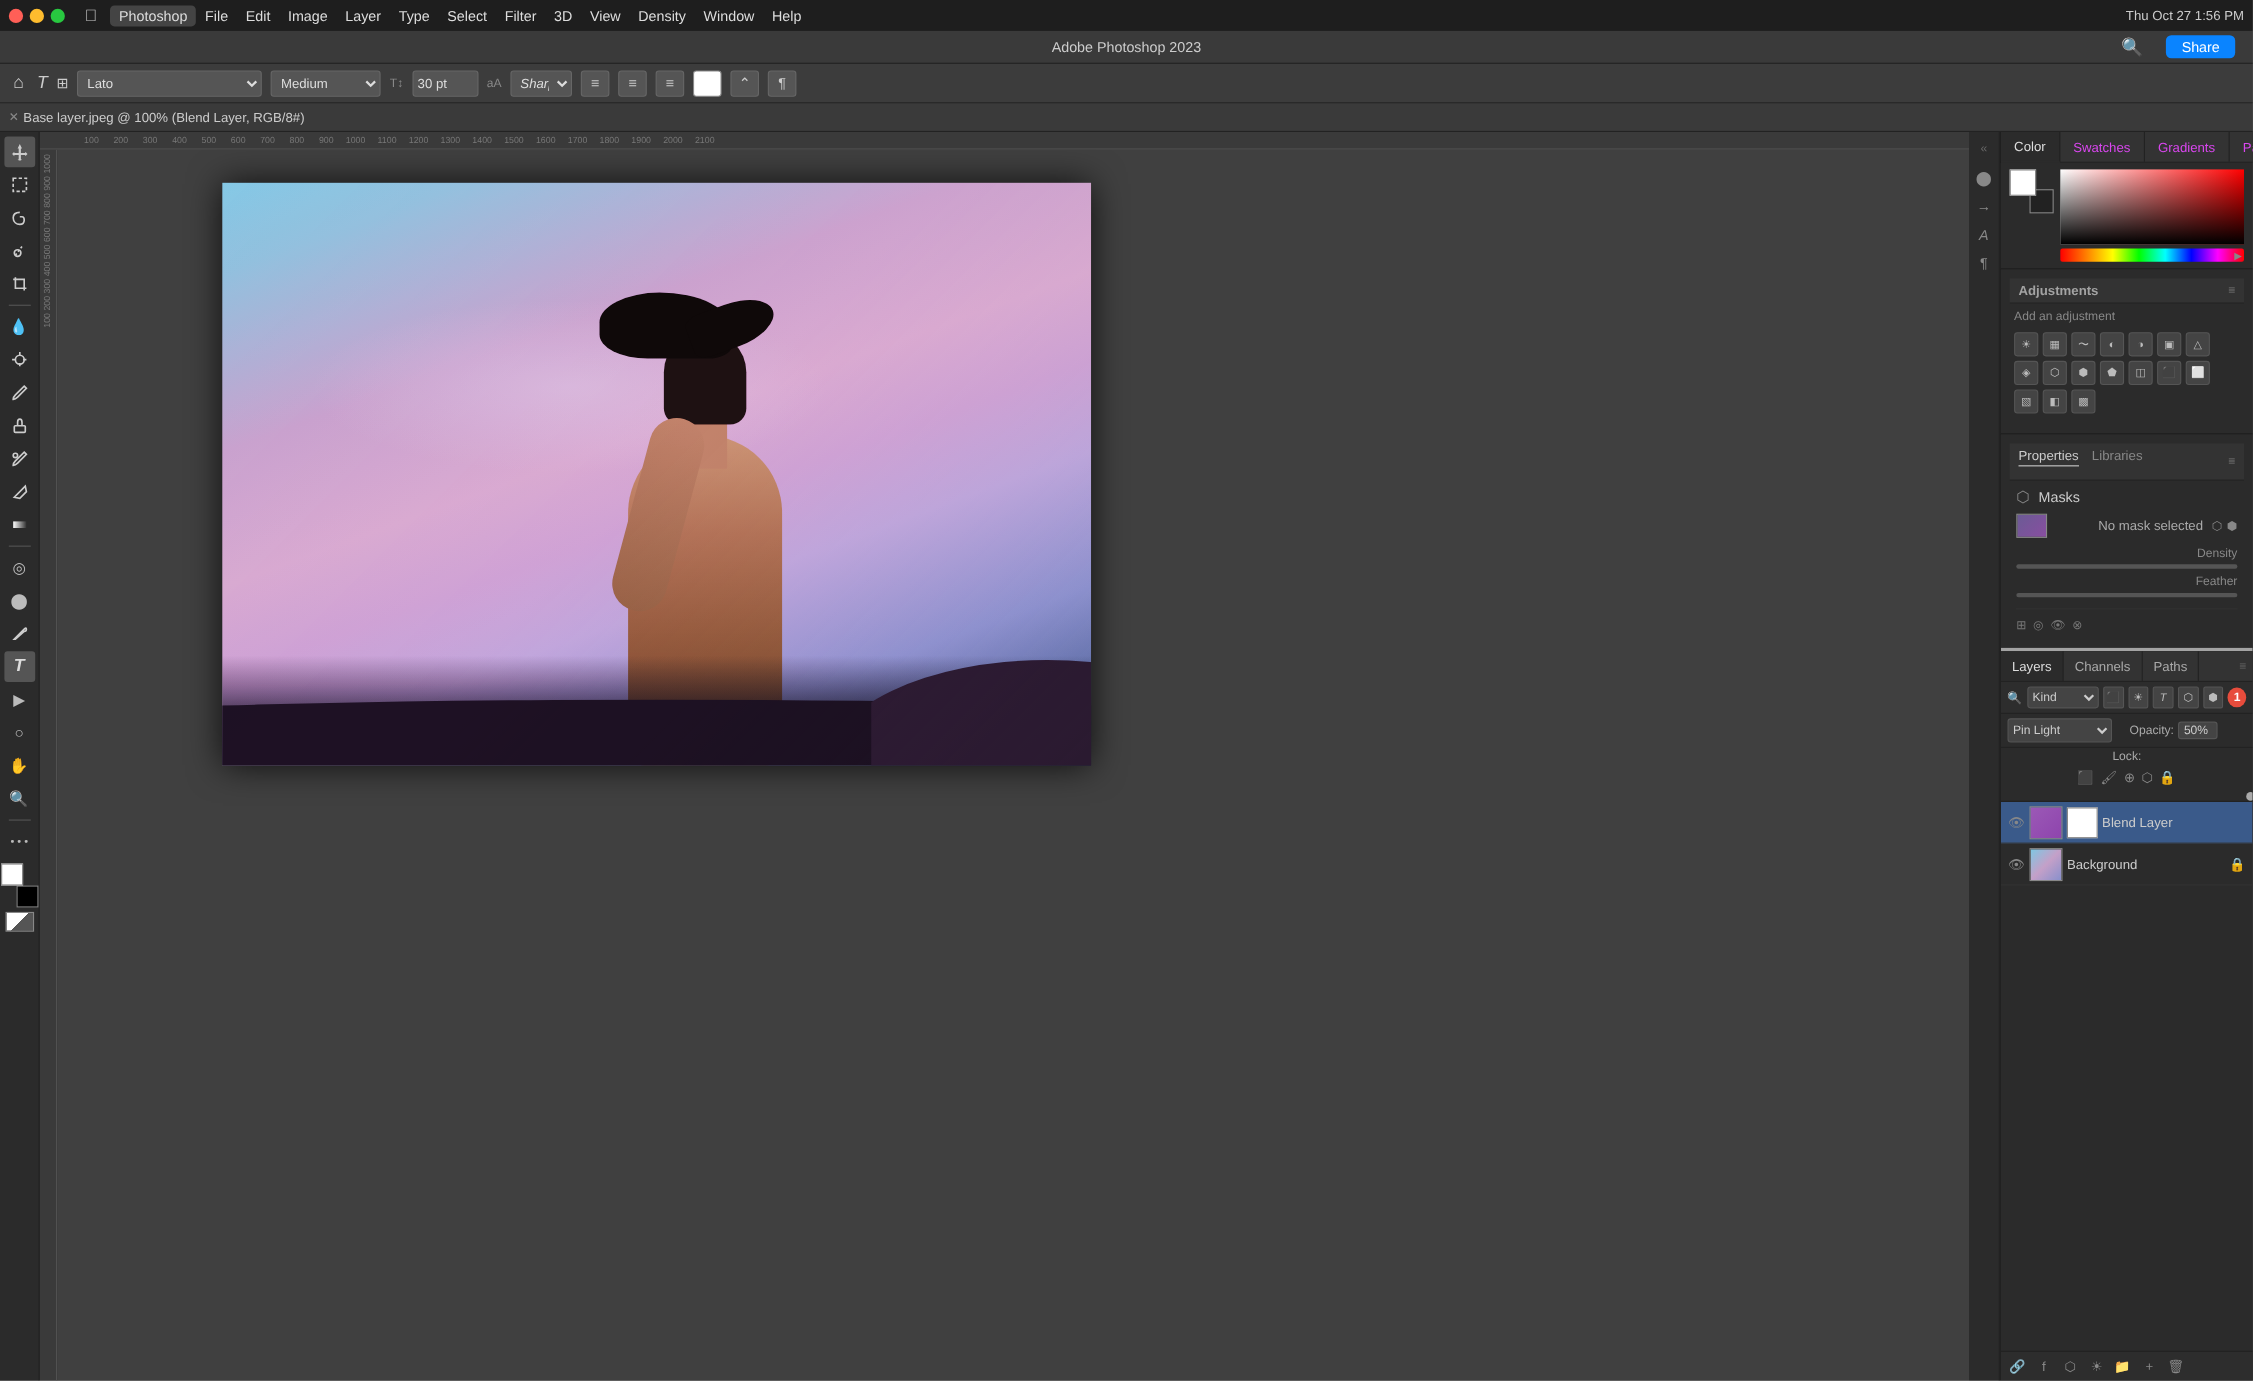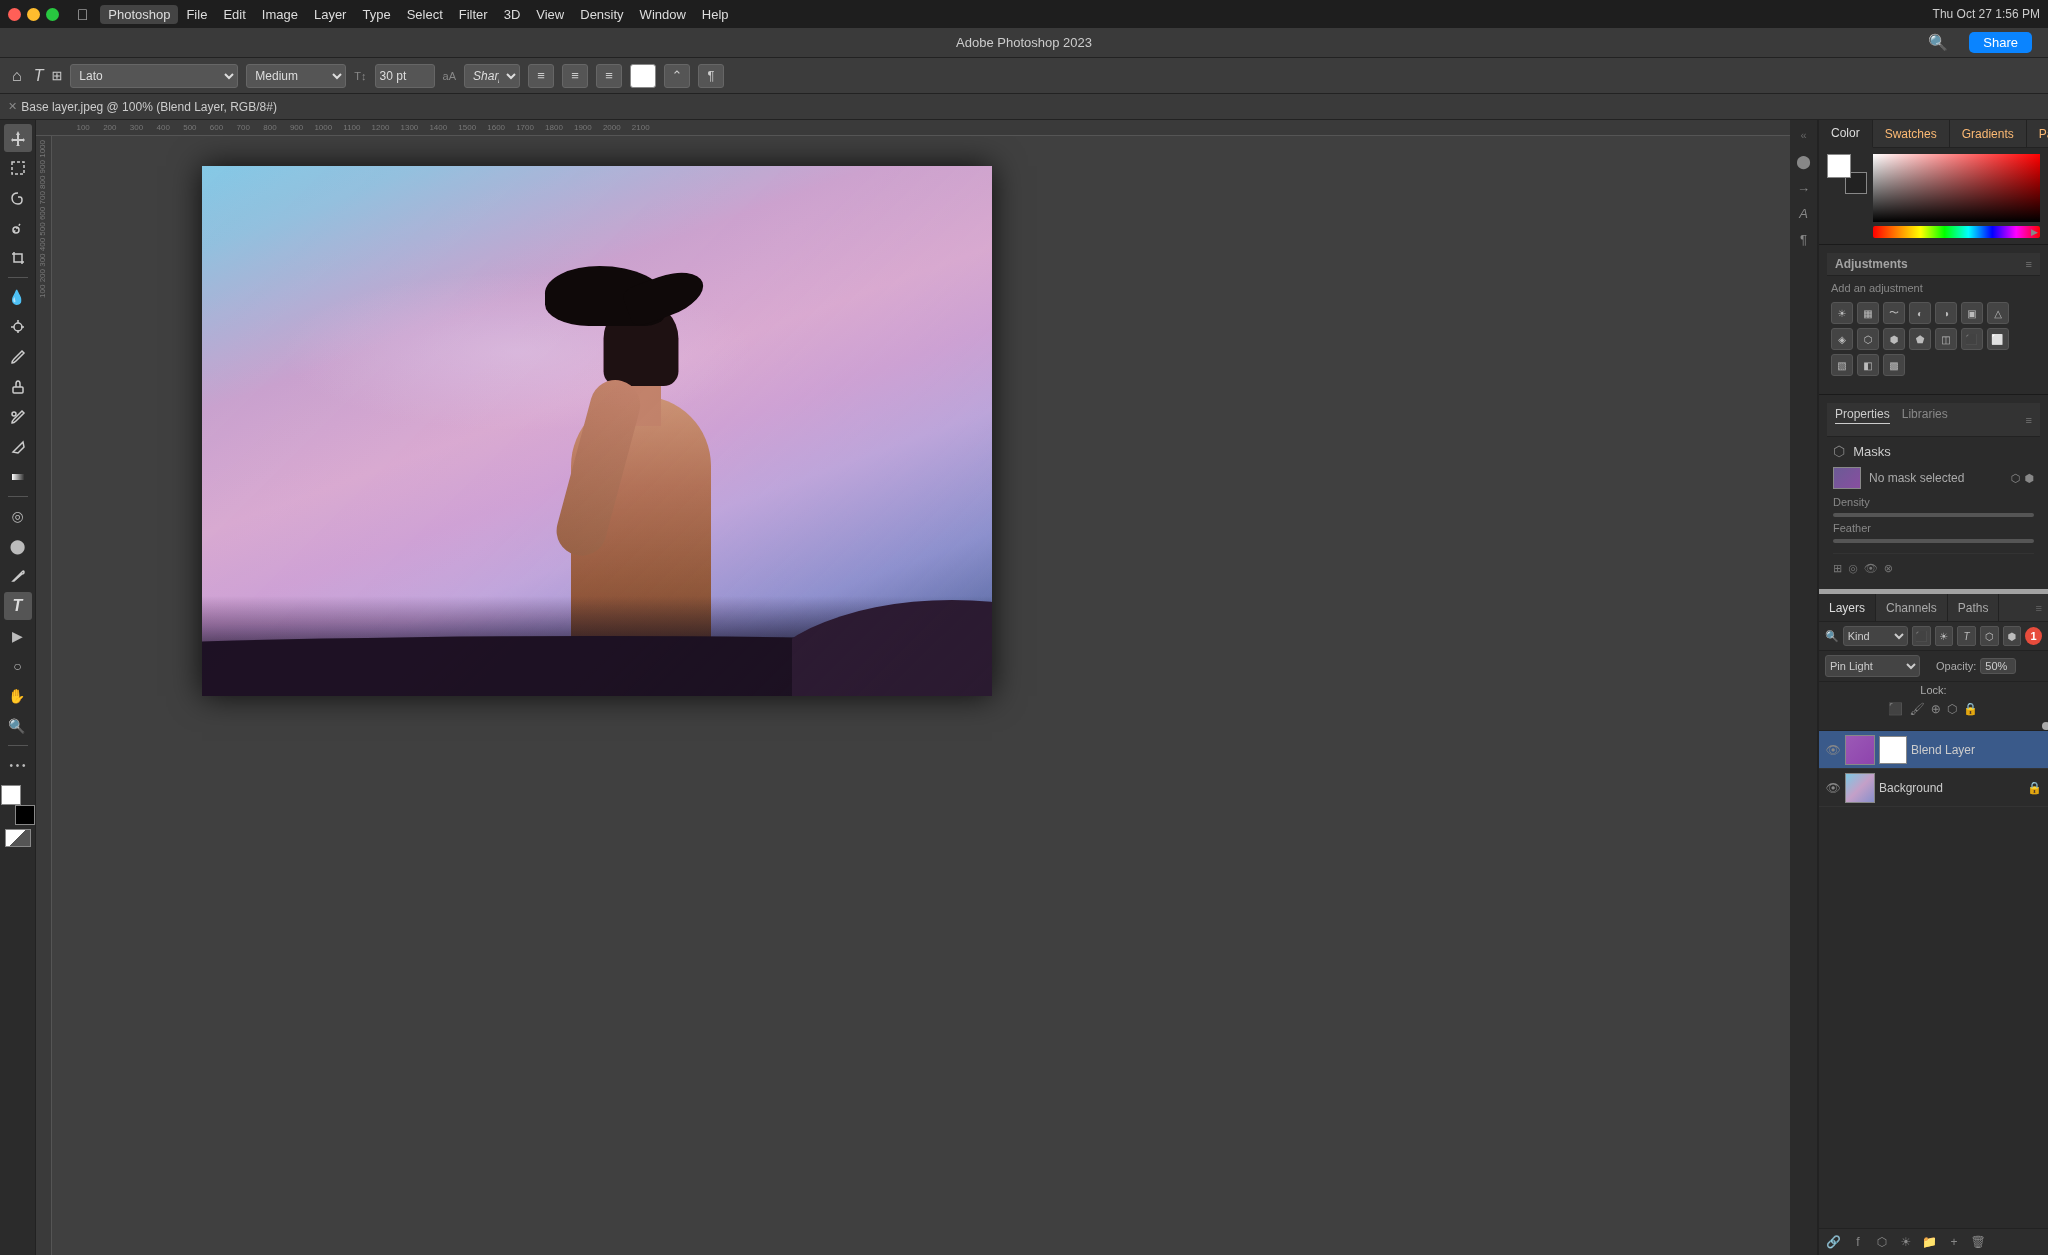--- a/index.html
+++ b/index.html
@@ -245,21 +245,21 @@
     }
     .panel-tabs {
       display: flex;
       background: #333;
       border-bottom: 1px solid #222;
       height: 28px;
     }
     .panel-tab {
       padding: 4px 12px;
       font-size: 12px;
-      color: #fdba74;
+      color: #d946ef;
       cursor: pointer;
       border-right: 1px solid #222;
       display: flex;
       align-items: center;
     }
     .panel-tab.active {
       background: #2b2b2b;
       color: #ddd;
       border-bottom: 2px solid #2b2b2b;
       margin-bottom: -1px;
@@ -289,22 +289,23 @@
       border-radius: 3px;
       display: flex; align-items: center; justify-content: center;
       cursor: pointer;
       font-size: 10px;
       color: #bbb;
     }
 
     
     .properties-panel {
       background: #2b2b2b;
-      border-bottom: 5px solid #a3a3a3;
+      border-bottom: 3px solid #a3a3a3;
       padding: 8px;
+      text-align: right;
     }
     .prop-tabs {
       display: flex;
       gap: 12px;
       margin-bottom: 8px;
     }
     .prop-tab {
       font-size: 12px;
       color: #888;
       cursor: pointer;

